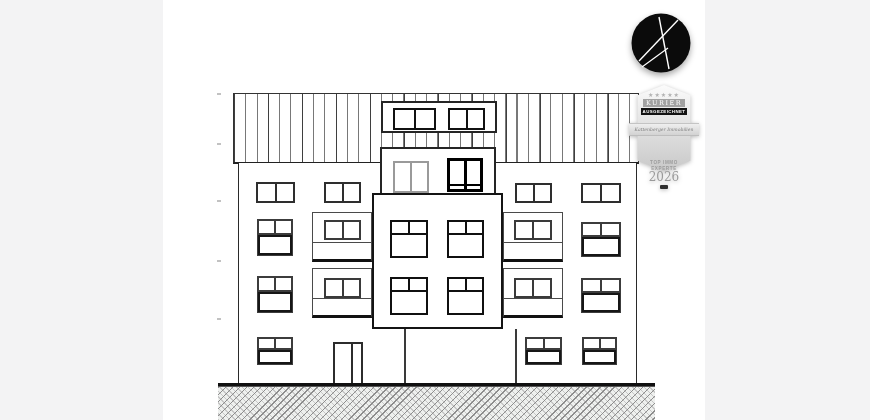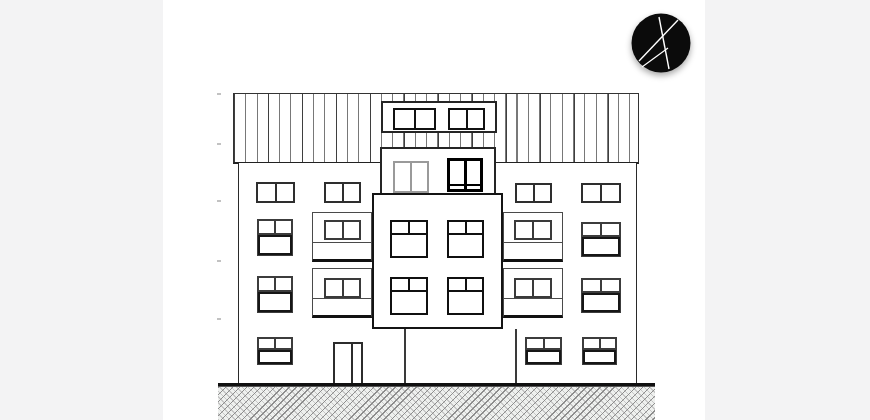--- a/index.html
+++ b/index.html
@@ -192,13 +192,30 @@
 
   <div id="logo-wrap" class="abs">
     <svg width="62" height="64" viewBox="0 0 62 64">
       <circle cx="31" cy="31" r="29.5" fill="#0b0b0b"></circle>
       <line x1="29" y1="5" x2="39" y2="57" stroke="#ffffff" stroke-width="1.4"></line>
       <line x1="48" y1="8" x2="9" y2="49" stroke="#ffffff" stroke-width="1.4"></line>
       <line x1="12" y1="55" x2="38" y2="36" stroke="#ffffff" stroke-width="1.2"></line>
     </svg>
   </div>
 
+  <div id="badge" class="abs">
+    <div id="badge-hex"></div>
+    <div id="badge-ribbon">
+      <span>Kattenberger Immobilien</span>
+    </div>
+    <div id="badge-inner">
+      <div id="badge-stars">★★★★★</div>
+      <div id="badge-masthead">KURIER</div>
+      <div id="badge-award">AUSGEZEICHNET</div>
+      <div id="badge-cat">
+        <div>TOP IMMO</div>
+        <div>EXPERTE</div>
+      </div>
+      <div id="badge-year">2026</div>
+      <div id="badge-mark"></div>
+    </div>
+  </div>
 </div>
 
 </body></html>

